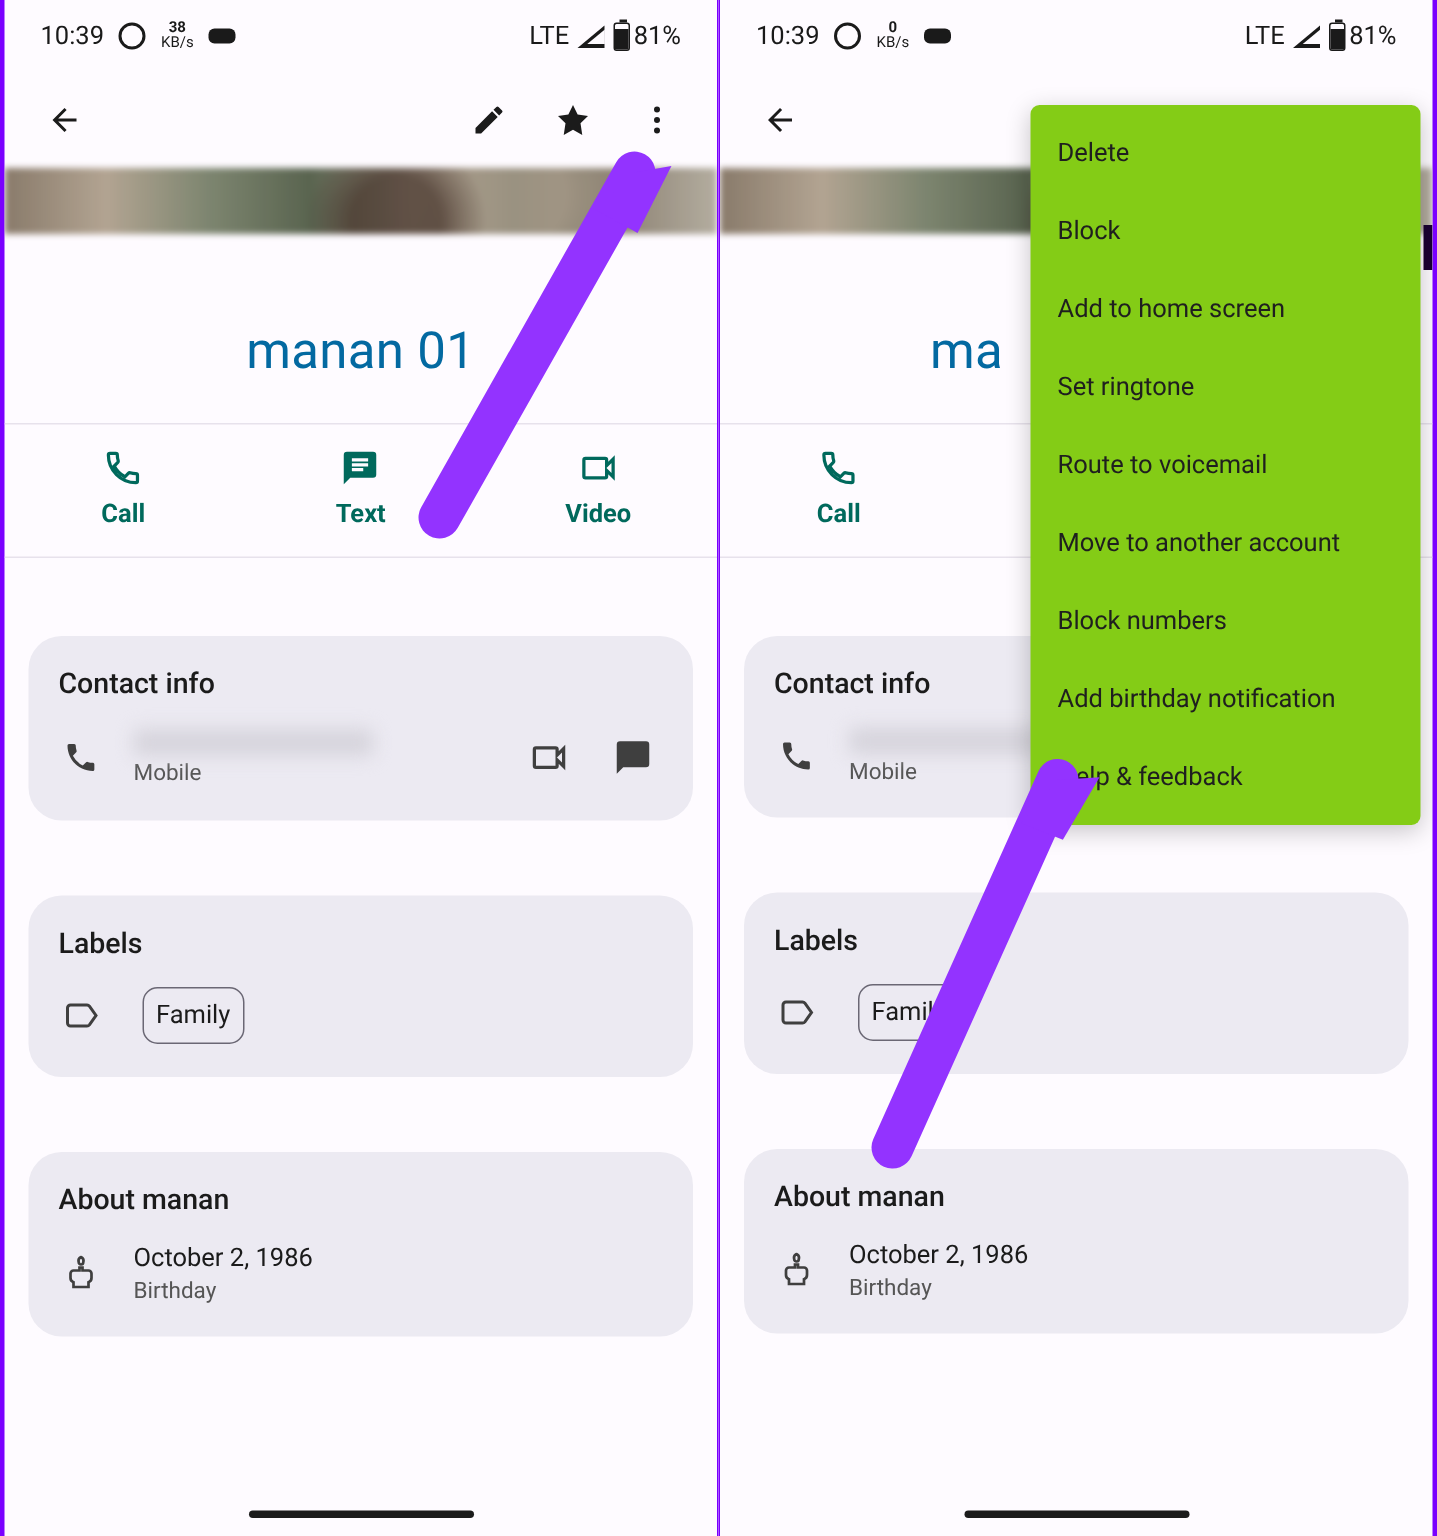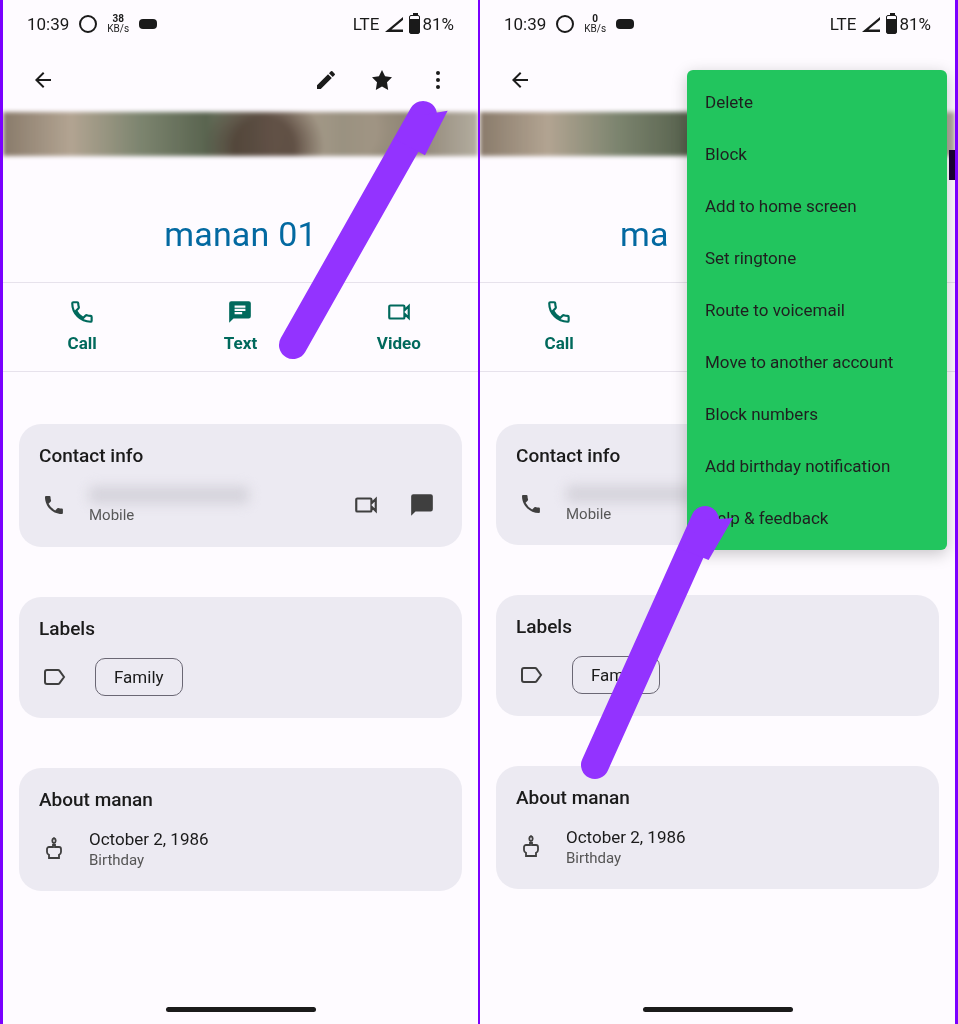--- a/index.html
+++ b/index.html
@@ -59,27 +59,27 @@
   .row .iconslot svg { width:24px; height:24px; fill:#3f3f3f; }
   .row .content { flex:1; }
   .row .content .primary { font-size:17px; color:#1b1b1b; }
   .row .content .secondary { font-size:15px; color:#555; margin-top:2px; }
   .row .trailing { display:flex; gap:16px; }
   .row .trailing .tbtn { width:40px; height:40px; display:flex; align-items:center; justify-content:center;}
   .row .trailing svg { width:26px; height:26px; stroke:#3f3f3f; fill:none; stroke-width:2;}
   .row .trailing .msg svg { fill:#3f3f3f; stroke:none;}
 
   .blur { filter: blur(6px); background:#d6d4dc; height:18px; width:160px; border-radius:4px;}
-  .chip { display:inline-block; border:1.5px solid #6a6774; border-radius:10px; padding:8px 18px; font-size:17px; color:#1b1b1b; margin-left:6px;}
+  .chip { display:inline-block; border:1.5px solid #6a6774; border-radius:10px; padding:8px 8px; font-size:17px; color:#1b1b1b; margin-left:6px;}
 
   
   .navpill { position:absolute; bottom:12px; left:50%; transform:translateX(-50%); width:150px; height:5px; background:#1b1b1b; border-radius:3px; }
 
   
-  .menu { position:absolute; top:70px; right:8px; width:260px; background:#22c55e; border-radius:6px; box-shadow: 0 4px 16px rgba(0,0,0,0.22); padding:6px 0; z-index:20;}
+  .menu { position:absolute; top:70px; right:8px; width:260px; background:#84cc16; border-radius:6px; box-shadow: 0 4px 16px rgba(0,0,0,0.22); padding:6px 0; z-index:20;}
   .menu .item { padding:16px 18px; font-size:17px; color:#1f1f1f; cursor:pointer;}
 
   
   .arrow { position:absolute; pointer-events:none; z-index:30;}
   .arrow svg { overflow:visible; }
   .arrow path { stroke:#9333ff; stroke-width:28; fill:none; stroke-linecap:round;}
   .arrow polygon { fill:#9333ff; }
 </style>
 </head>
 <body>

